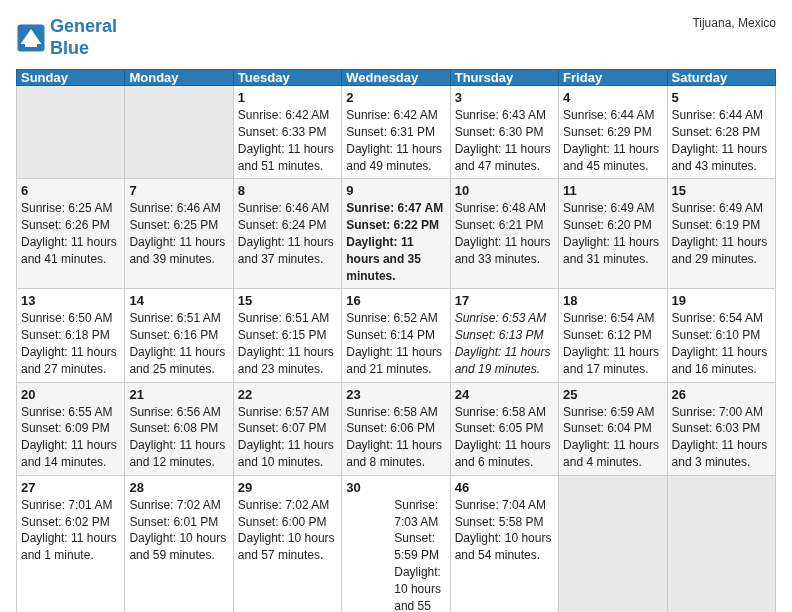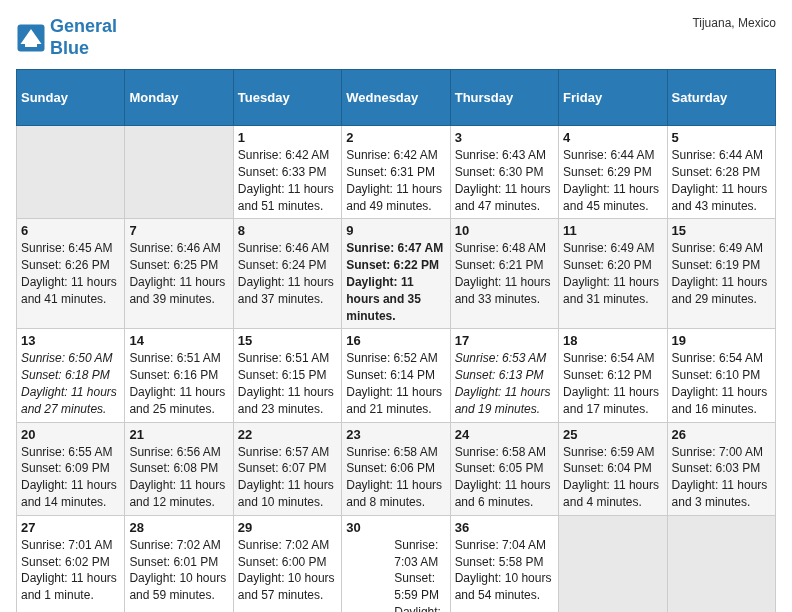--- a/index.html
+++ b/index.html
@@ -48,21 +48,21 @@
       color: #333;
     }
     table {
       width: 100%;
       border-collapse: collapse;
       font-size: 11px;
     }
     thead tr th {
       background-color: #2a7ab5;
       color: #fff;
-      padding: 20px 4px;
+      padding: 0 4px;
       text-align: left;
       font-size: 13px;
       font-weight: bold;
       border: 1px solid #1e6090;
     }
     tbody tr td {
       border: 1px solid #ccc;
       vertical-align: top;
       padding: 4px;
       height: 80px;
@@ -150,21 +150,21 @@
         <td>
           <div class="day-num">5</div>
           <div class="day-info" style="white-space: pre-line;">Sunrise: 6:44 AM
 Sunset: 6:28 PM
 Daylight: 11 hours and 43 minutes.</div>
         </td>
       </tr>
       <tr>
         <td>
           <div class="day-num">6</div>
-          <div class="day-info" style="white-space: pre-line;">Sunrise: 6:45 AM
+          <div class="day-info" style="white-space: pre-line;">Sunrise: 6:25 AM
 Sunset: 6:26 PM
 Daylight: 11 hours and 41 minutes.</div>
         </td>
         <td>
           <div class="day-num">7</div>
           <div class="day-info" style="white-space: pre-line;">Sunrise: 6:46 AM
 Sunset: 6:25 PM
 Daylight: 11 hours and 39 minutes.</div>
         </td>
         <td>
@@ -194,21 +194,21 @@
         <td>
           <div class="day-num">15</div>
           <div class="day-info" style="white-space: pre-line;">Sunrise: 6:49 AM
 Sunset: 6:19 PM
 Daylight: 11 hours and 29 minutes.</div>
         </td>
       </tr>
       <tr>
         <td>
           <div class="day-num">13</div>
-          <div class="day-info" style="white-space: pre-line; font-style: italic;">Sunrise: 6:50 AM
+          <div class="day-info" style="white-space: pre-line;">Sunrise: 6:50 AM
 Sunset: 6:18 PM
 Daylight: 11 hours and 27 minutes.</div>
         </td>
         <td>
           <div class="day-num">14</div>
           <div class="day-info" style="white-space: pre-line;">Sunrise: 6:51 AM
 Sunset: 6:16 PM
 Daylight: 11 hours and 25 minutes.</div>
         </td>
         <td>
@@ -305,21 +305,21 @@
 Sunset: 6:00 PM
 Daylight: 10 hours and 57 minutes.</div>
         </td>
         <td>
           <div class="day-num">30</div>
           <div class="day-info" style="white-space: pre-line; margin-left: 48px;">Sunrise: 7:03 AM
 Sunset: 5:59 PM
 Daylight: 10 hours and 55 minutes.</div>
         </td>
         <td>
-          <div class="day-num">36</div>
+          <div class="day-num">46</div>
           <div class="day-info" style="white-space: pre-line;">Sunrise: 7:04 AM
 Sunset: 5:58 PM
 Daylight: 10 hours and 54 minutes.</div>
         </td>
         <td class="empty-cell"></td>
         <td class="empty-cell"></td>
       </tr>
     </tbody>
 </table>
 

